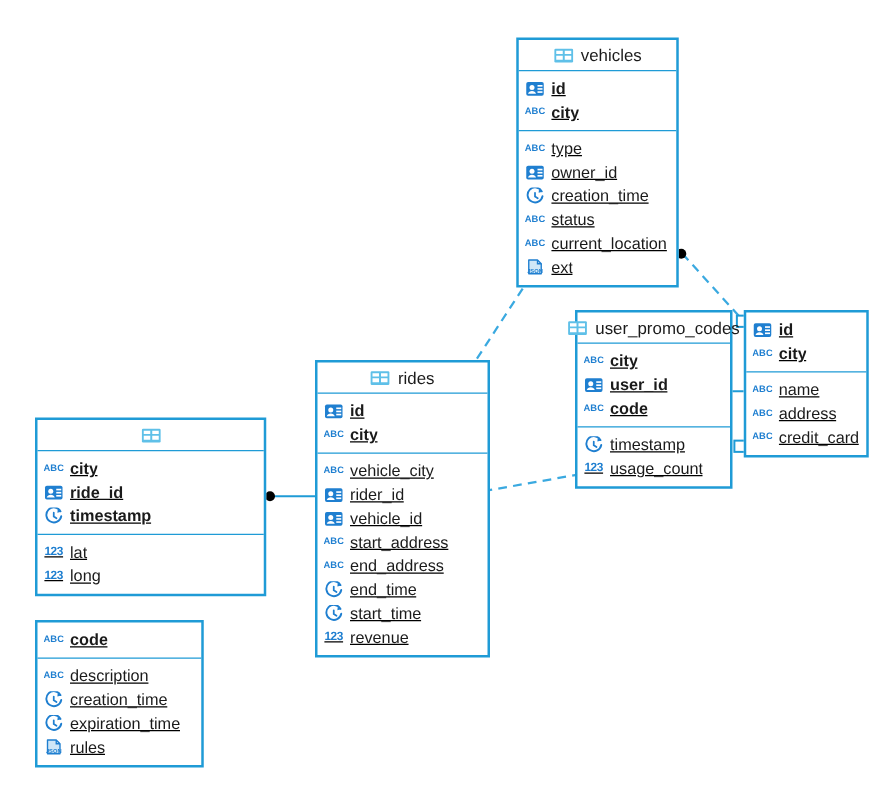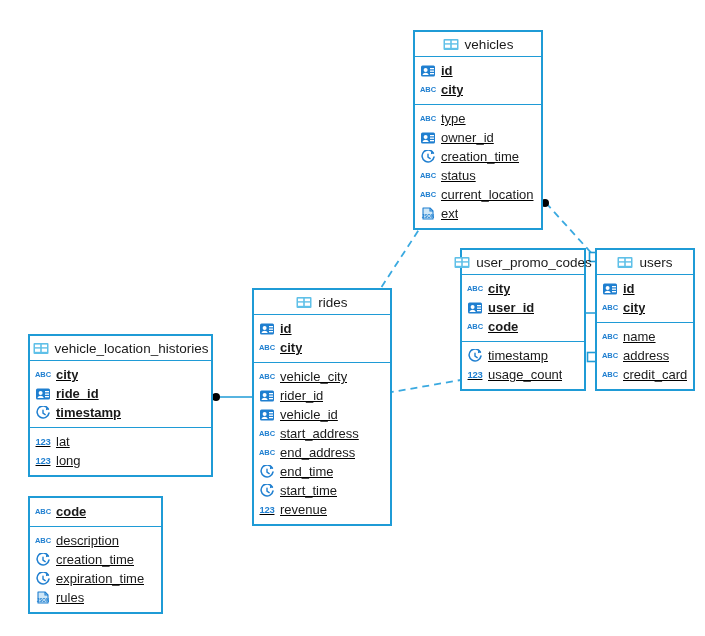--- a/index.html
+++ b/index.html
@@ -262,32 +262,20 @@
           </span>
           <span class="lbl">timestamp</span>
         </div>
         <div class="col-row">
           <span class="ic ic-num">123</span>
           <span class="lbl">usage_count</span>
         </div>
       </div>
     </div>
     <div class="table-box" style="left: 595px; top: 248px; width: 100px;">
-      <div class="tbl-header">
-        <span class="ic">
-          <svg width="16" height="13" viewBox="0 0 16 13">
-            <rect x="0.5" y="1" width="15" height="11" rx="1" fill="#5fc0e8"></rect>
-            <rect x="2" y="2.6" width="5.2" height="2.6" fill="#ffffff"></rect>
-            <rect x="8.8" y="2.6" width="5.2" height="2.6" fill="#ffffff"></rect>
-            <rect x="2" y="6.6" width="5.2" height="3.2" fill="#ffffff"></rect>
-            <rect x="8.8" y="6.6" width="5.2" height="3.2" fill="#ffffff"></rect>
-          </svg>
-        </span>
-        <span>users</span>
-      </div>
       <div class="tbl-section">
         <div class="col-row pk">
           <span class="ic">
             <svg width="16" height="14" viewBox="0 0 16 14">
               <rect x="1" y="1.5" width="14" height="11" rx="1.5" fill="#1f7fd0"></rect>
               <circle cx="5.6" cy="6" r="2" fill="#ffffff"></circle>
               <path d="M2.4 11 a3.4 3.4 0 0 1 6.4 0 z" fill="#ffffff"></path>
               <rect x="10" y="4" width="4" height="1.3" fill="#ffffff"></rect>
               <rect x="10" y="6.5" width="4" height="1.3" fill="#ffffff"></rect>
               <rect x="10" y="9" width="4" height="1.3" fill="#ffffff"></rect>
@@ -448,21 +436,20 @@
       <div class="tbl-header">
         <span class="ic">
           <svg width="16" height="13" viewBox="0 0 16 13">
             <rect x="0.5" y="1" width="15" height="11" rx="1" fill="#5fc0e8"></rect>
             <rect x="2" y="2.6" width="5.2" height="2.6" fill="#ffffff"></rect>
             <rect x="8.8" y="2.6" width="5.2" height="2.6" fill="#ffffff"></rect>
             <rect x="2" y="6.6" width="5.2" height="3.2" fill="#ffffff"></rect>
             <rect x="8.8" y="6.6" width="5.2" height="3.2" fill="#ffffff"></rect>
           </svg>
         </span>
-        <span>vehicle_location_histories</span>
       </div>
       <div class="tbl-section">
         <div class="col-row pk">
           <span class="ic">
             <svg width="16" height="14" viewBox="0 0 16 14">
               <text x="8" y="8.5" font-family="Liberation Sans, sans-serif" font-size="7.5" font-weight="bold" fill="#1f7fd0" text-anchor="middle">ABC</text>
             </svg>
           </span>
           <span class="lbl">city</span>
         </div>

